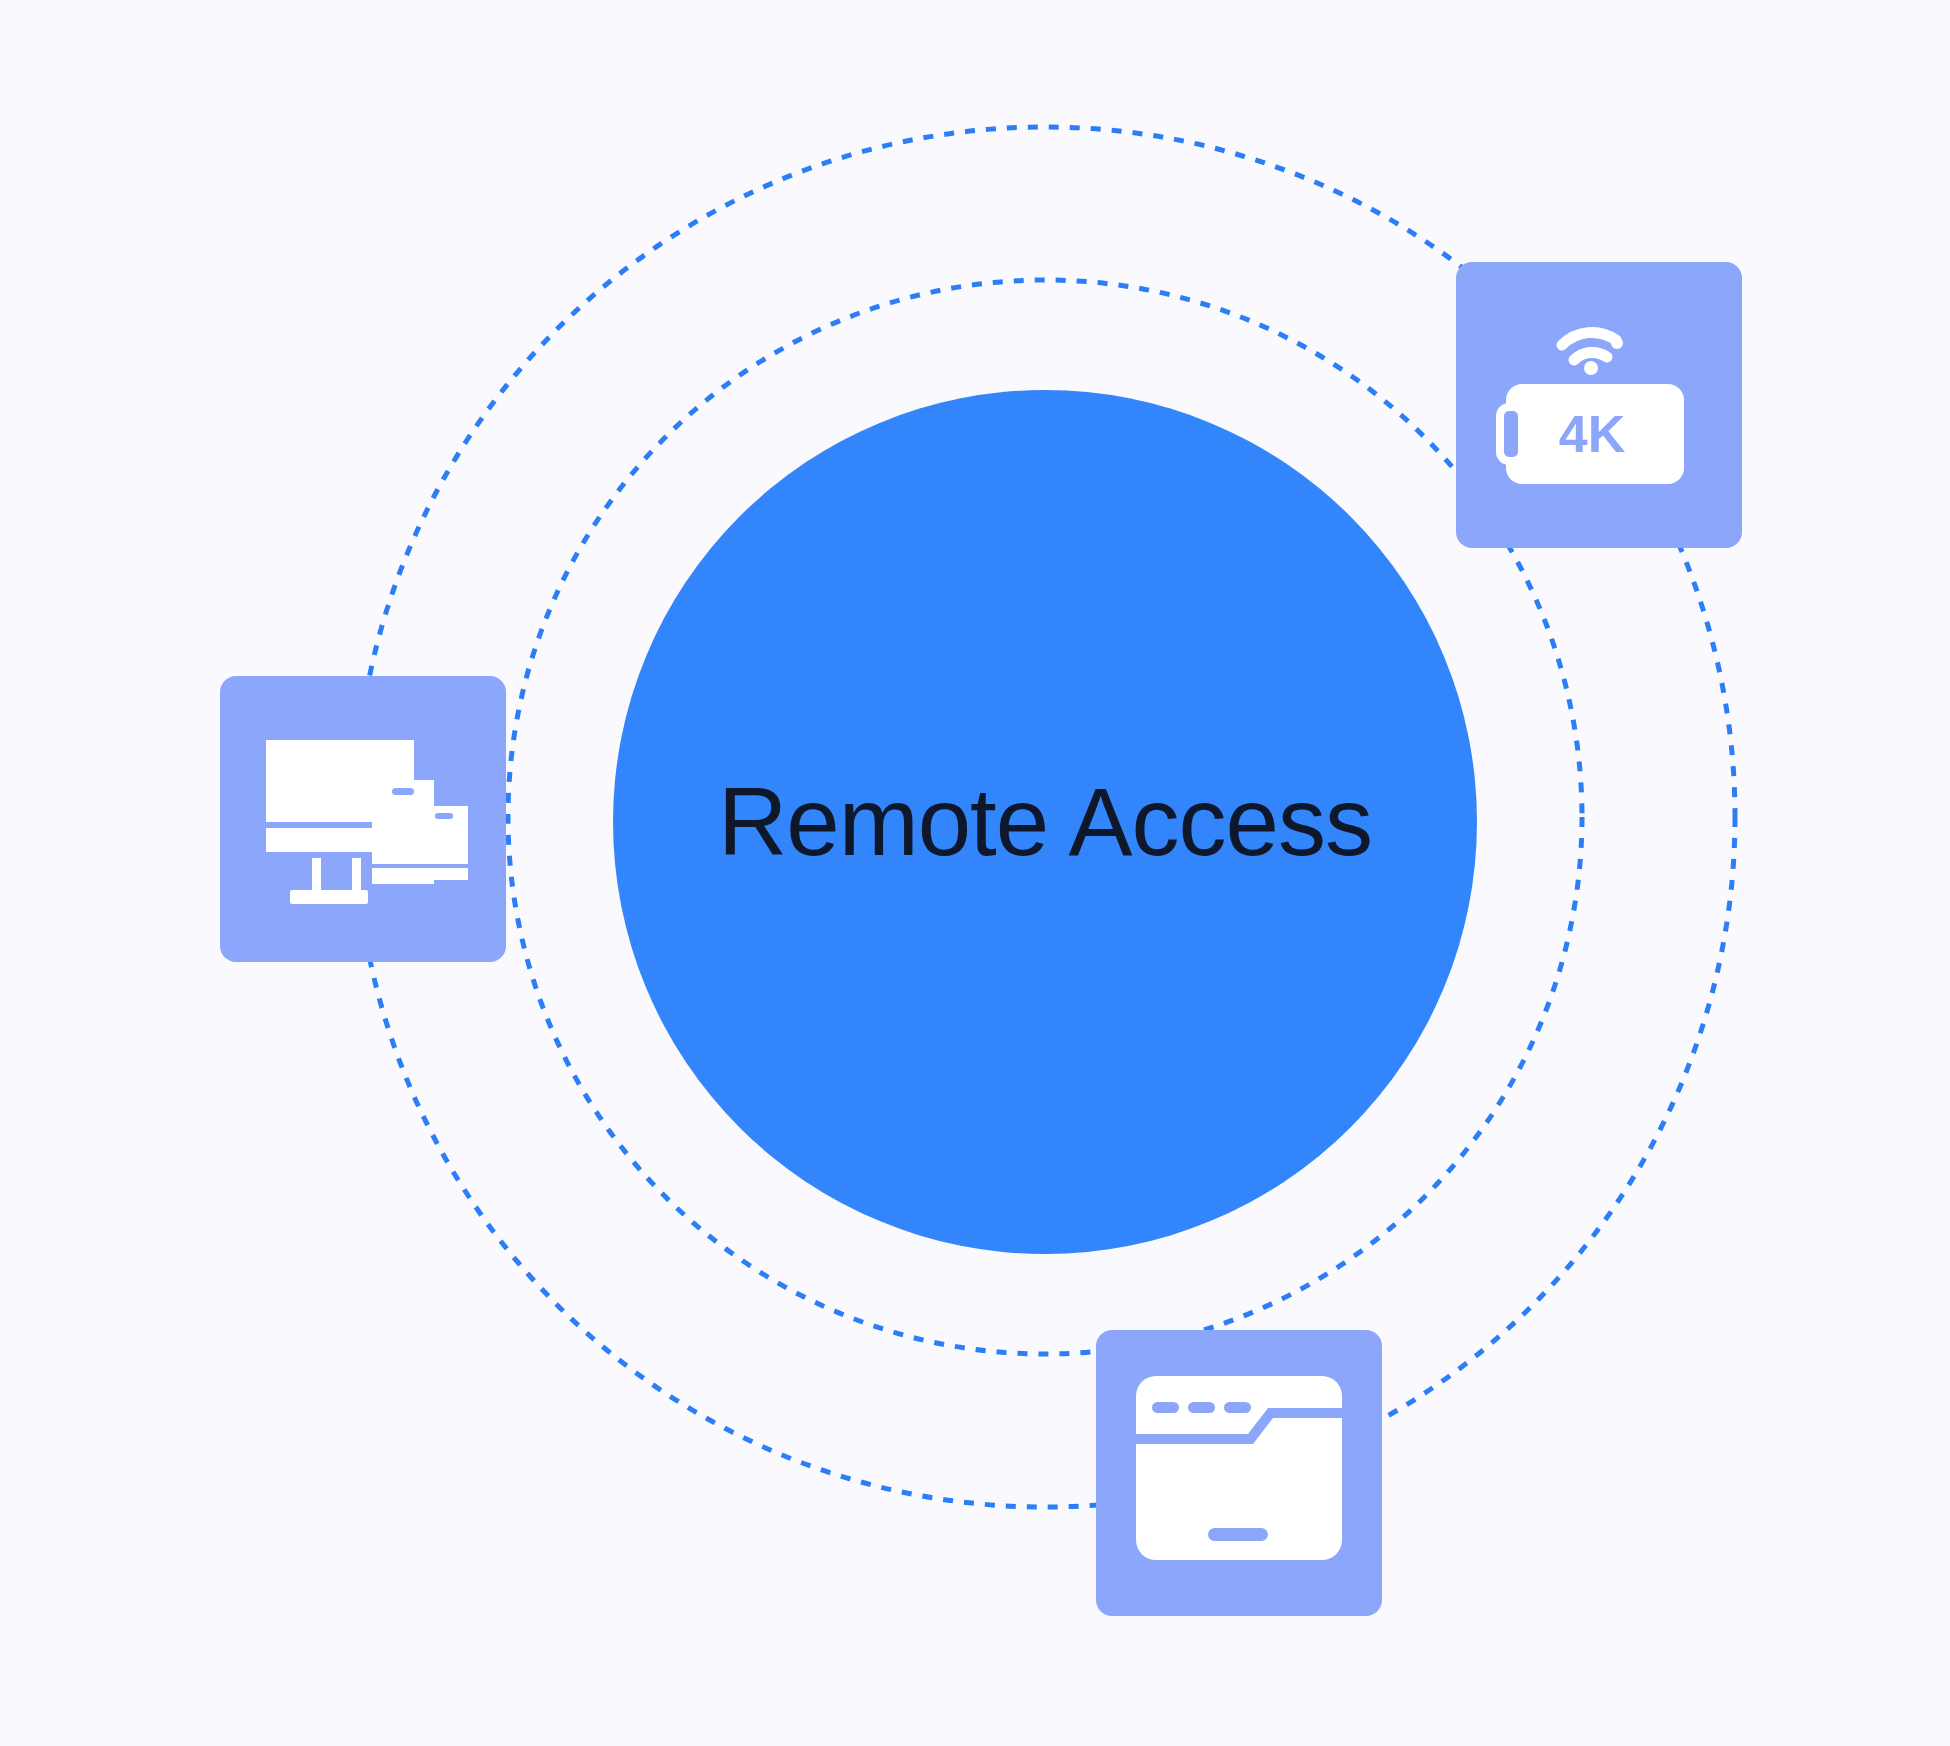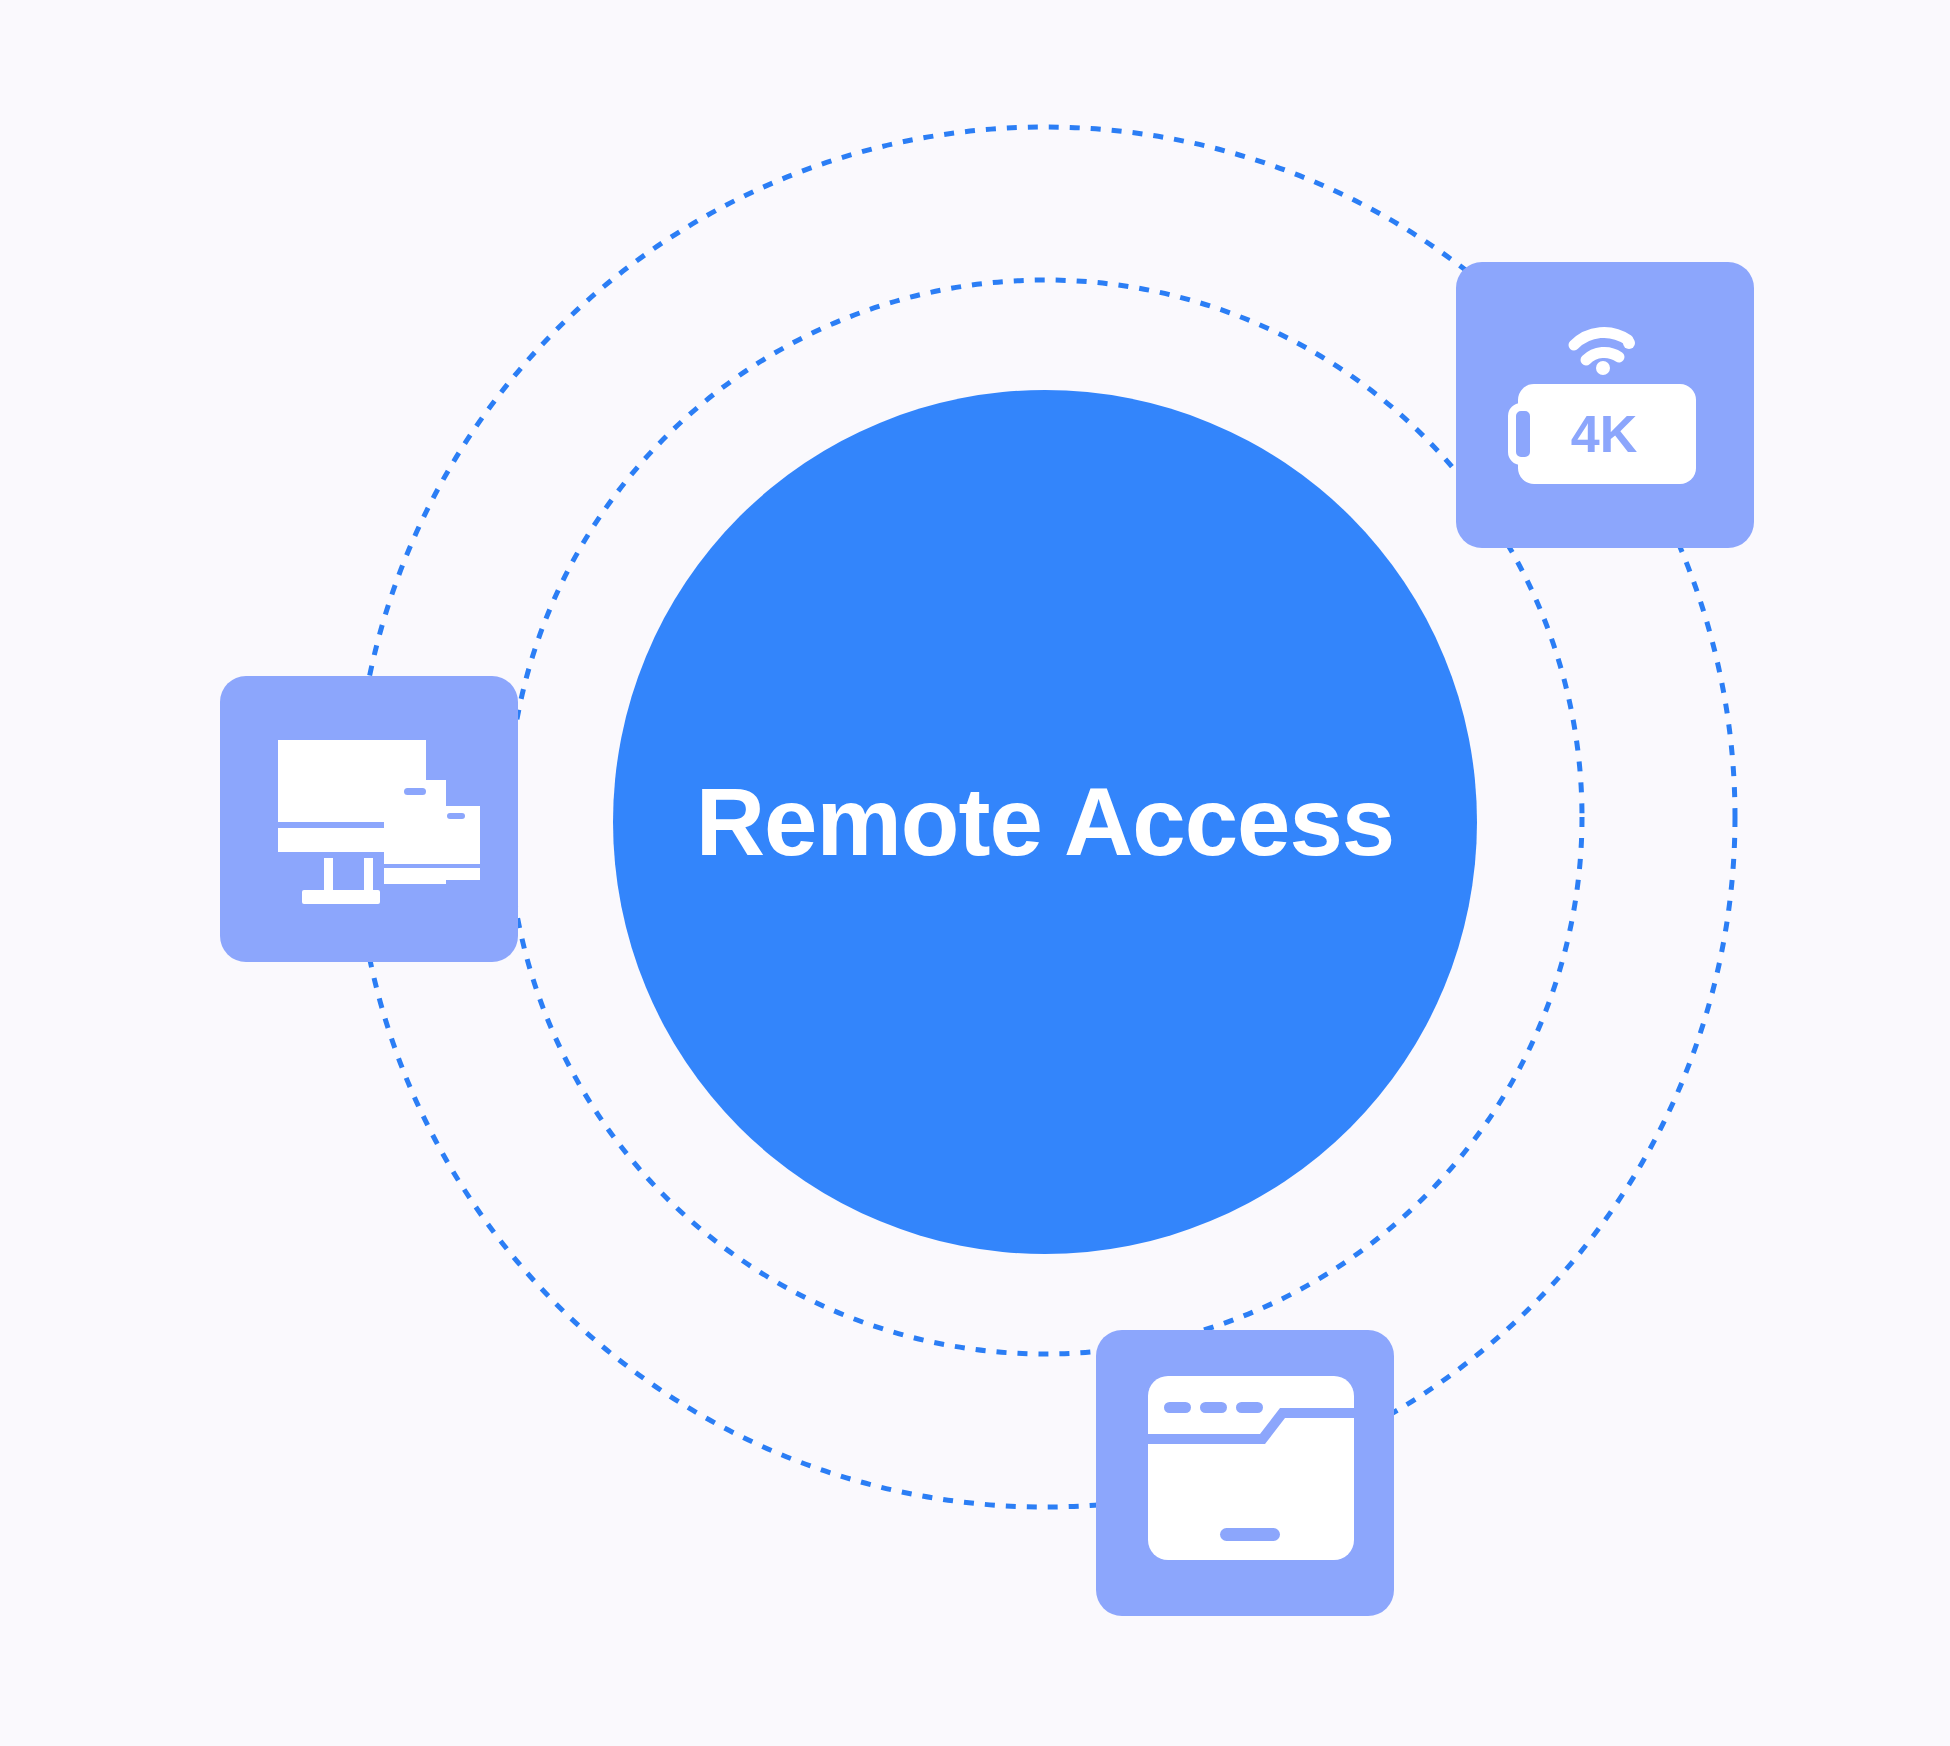--- a/index.html
+++ b/index.html
@@ -30,35 +30,34 @@
     top: 390px;
     width: 864px;
     height: 864px;
     border-radius: 50%;
     background: #3385FB;
     display: flex;
     align-items: center;
     justify-content: center;
   }
   .hub-label {
-    color: #ffffff;
+    color: #0f172a;
     font-size: 96px;
-    font-weight: bold;
+    font-weight: normal;
     letter-spacing: -1px;
     line-height: 1;
     white-space: nowrap;
     font-family: "Liberation Sans", sans-serif;
   }
   .node-tile {
     position: absolute;
     width: 286px;
     height: 286px;
-    border-radius: 26px;
+    border-radius: 16px;
     background: #8CA6FC;
-    padding-left: 12px;
   }
   .node-tile svg {
     display: block;
     width: 286px;
     height: 286px;
   }
   #tile-devices { left: 220px; top: 676px; }
   #tile-4k      { left: 1456px; top: 262px; }
   #tile-browser { left: 1096px; top: 1330px; }
 </style>

